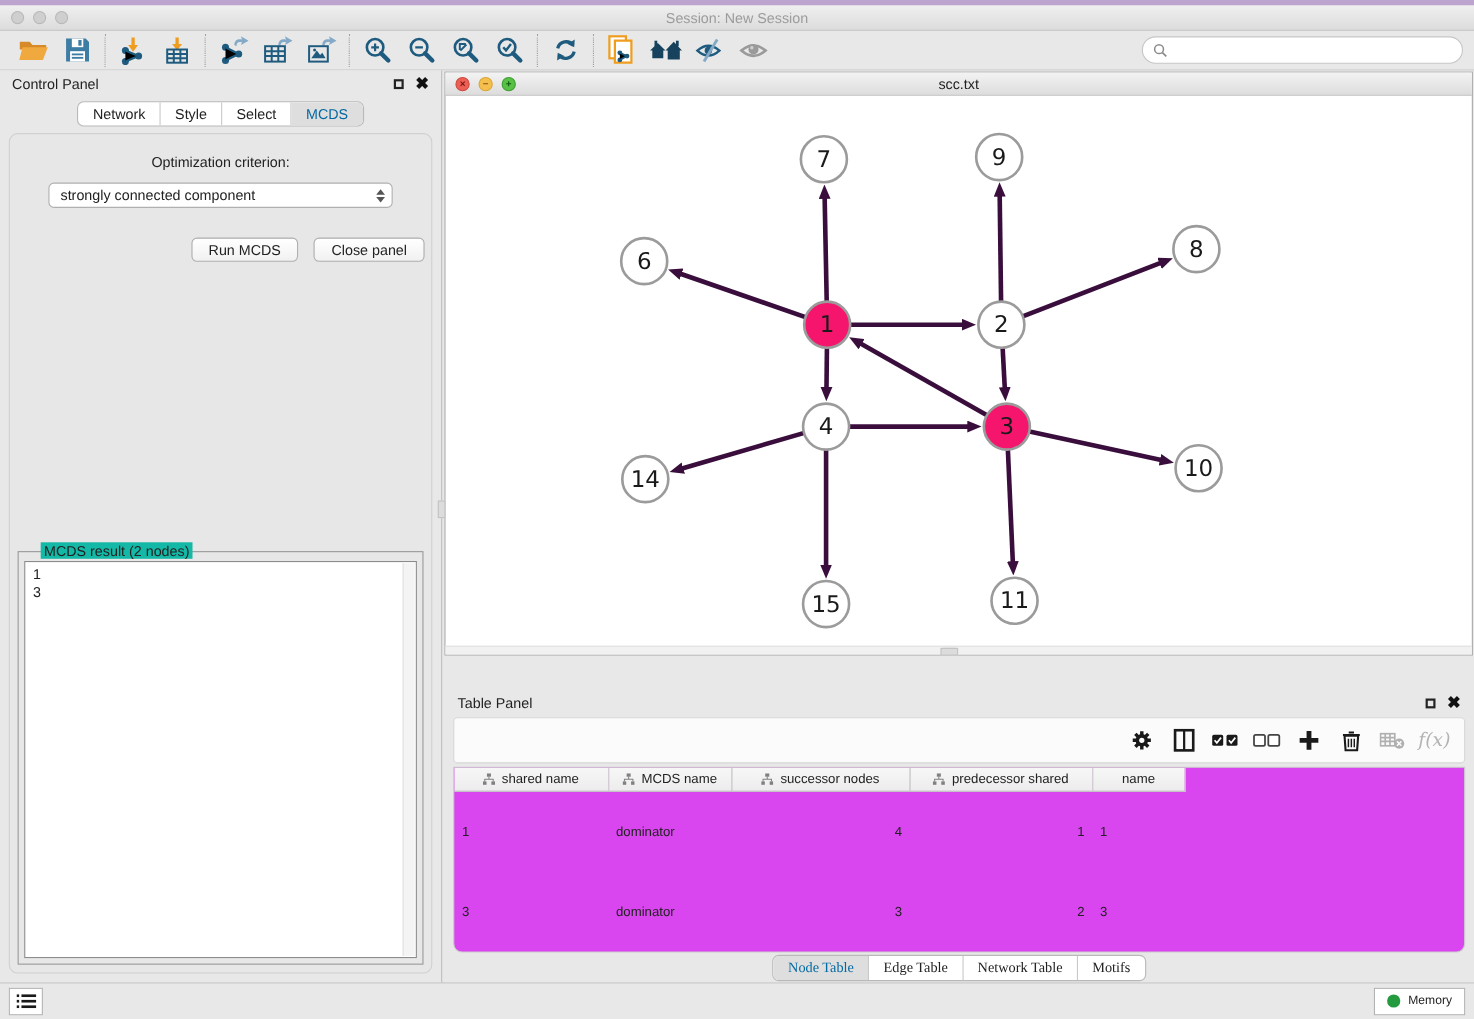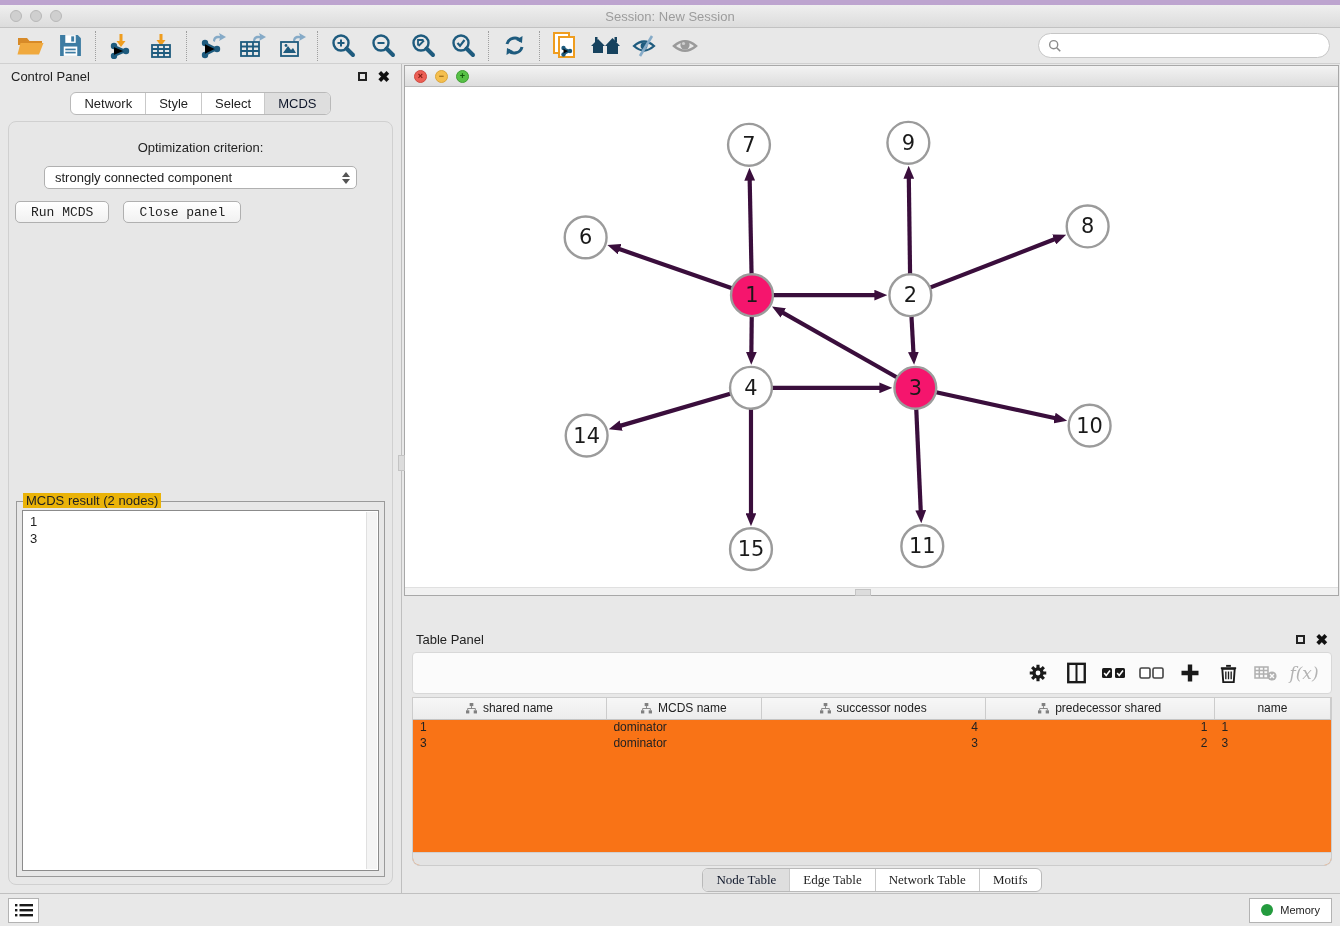--- a/index.html
+++ b/index.html
@@ -35,39 +35,39 @@
   .control-panel { width:402px; border-right:1px solid #bfbfbf; display:flex; flex-direction:column; background:#e8e8e8; }
   .panel-header { height:25px; display:flex; align-items:center; padding:0 11px; }
   .ph-title { flex:1; }
   .ph-icons { display:flex; gap:10px; align-items:center; }
   .ph-float { width:9px; height:9px; border:2px solid #222; }
   .ph-close { font-weight:bold; font-size:15px; color:#111; line-height:1; }
   .cp-tabs { display:flex; justify-content:center; margin:3px 0 3px; }
   .seg { display:flex; border:1px solid #b9b9b9; border-radius:6px; overflow:hidden; background:#fff; }
   .seg-tab { padding:3px 13px; border-right:1px solid #c9c9c9; white-space:nowrap; }
   .seg-tab:last-child { border-right:none; }
-  .seg-tab.active { background:#dedede; color:#0f172a; }
+  .seg-tab.active { background:#dedede; color:#0369a1; }
   .cp-body {
     flex:1; margin:3px 8px 8px; background:#e7e7e7; border:1px solid #d0d0d0;
     border-radius:8px; display:flex; flex-direction:column; padding:12px 6px 6px;
   }
   .opt-label { text-align:center; margin:6px 0 11px; }
   .cp-select {
     margin:0 29px; height:23px; background:#fff; border:1px solid #b0b0b0; border-radius:5px;
     display:flex; align-items:center; padding:0 6px 0 10px;
   }
   .cp-select .val { flex:1; }
   .spin { display:flex; flex-direction:column; gap:2px; align-items:center; }
   .spin .up { width:0; height:0; border-left:4px solid transparent; border-right:4px solid transparent; border-bottom:5px solid #555; }
   .spin .dn { width:0; height:0; border-left:4px solid transparent; border-right:4px solid transparent; border-top:5px solid #555; }
-  .btn-row { display:flex; justify-content:flex-start; gap:14px; margin-top:12px;font-family:Liberation Mono, monospace; }
+  .btn-row { display:flex; justify-content:flex-end; gap:14px; margin-top:27px; }
   .cbtn { height:22px; padding:0 15px; background:linear-gradient(#ffffff,#f1f1f1); border:1px solid #b0b0b0; border-radius:5px; display:flex; align-items:center; }
   .spacer { flex:1; }
   .result-box { position:relative; border:1px solid #9a9a9a; margin:0 1px 1px; height:376px; padding:8px 5px 5px; }
-  .result-title { position:absolute; top:-9px; left:6px; background:#eab308; padding:0 3px; }
+  .result-title { position:absolute; top:-9px; left:20px; background:#14b8a6; padding:0 3px; }
   .result-area { width:100%; height:100%; background:#fff; border:1px solid #8b8b8b; position:relative; padding:2px 7px; line-height:17px; }
   .result-scroll { position:absolute; right:1px; top:1px; bottom:1px; width:11px; background:#f4f4f4; border-left:1px solid #e0e0e0; }
 
   
   .right-col { flex:1; display:flex; flex-direction:column; }
   .network-window { height:531px; margin:1px 1px 0 2px; background:#fff; border:1px solid #a8a8a8; display:flex; flex-direction:column; }
   .net-titlebar { height:21px; background:linear-gradient(#f3f3f3,#dddddd); border-bottom:1px solid #bbb; display:flex; align-items:center; position:relative; }
   .ntl-group { display:flex; gap:8px; margin-left:9px; z-index:2; }
   .ntl { width:13px; height:13px; border-radius:50%; display:flex; align-items:center; justify-content:center; font-size:9px; font-weight:bold; line-height:1; }
   .ntl.red { background:#ec5f55; border:1px solid #cf4a40; color:#79150d; }
@@ -81,21 +81,21 @@
 
   
   .table-panel { flex:1; display:flex; flex-direction:column; background:#e8e8e8; margin-left:2px;margin-top:31px; }
   .tp-header { height:24px; display:flex; align-items:center; padding:0 12px; }
   .tp-toolbar {
     margin:1px 8px 3px; height:42px; background:#fbfbfb; border:1px solid #d8d8d8;
     border-radius:4px; display:flex; align-items:center; padding:0 8px;justify-content:flex-end;
   }
   .tpbtn { width:38px; height:34px; display:flex; align-items:center; justify-content:center; }
   .fx { font-family:"DejaVu Serif", serif; font-style:italic; font-size:17px; color:#b3b3b3; }
-  .tp-tablewrap { margin:0 8px; flex:1; background:#f97316; border:1px solid #cccccc; border-radius:0 0 8px 8px; overflow:hidden; display:flex; flex-direction:column; }
+  .tp-tablewrap { margin:0 8px; flex:1; background:#d946ef; border:1px solid #cccccc; border-radius:0 0 8px 8px; overflow:hidden; display:flex; flex-direction:row; }
   table { border-collapse:collapse; table-layout:fixed; }
   .c1{width:140px}.c2{width:112px}.c3{width:162px}.c4{width:166px}.c5{width:84px}
   th { background:linear-gradient(#f7f7f7,#ececec); border-right:1px solid #ccc; border-bottom:1px solid #c4c4c4;
        font-weight:normal; font-size:12px; height:21px; padding:0 4px; white-space:nowrap; }
   th .thinner { display:flex; align-items:center; justify-content:center; gap:6px; }
   td { font-size:12px; height:16px; padding:0 7px; white-space:nowrap; }
   td.num { text-align:right; }
   .tbl-body-space { flex:1; }
   .tp-footerbar { height:13px; background:#e3e3e3; border-top:1px solid #d0d0d0; }
   .tp-tabs { height:27px; display:flex; justify-content:center; align-items:center;font-family:Liberation Serif, serif; }
@@ -343,20 +343,21 @@
 
   <div class="right-col">
 
     <div class="network-window">
       <div class="net-titlebar">
         <div class="ntl-group">
           <span class="ntl red">×</span>
           <span class="ntl yellow">−</span>
           <span class="ntl green">+</span>
         </div>
+        <div class="net-title">scc.txt</div>
       </div>
       <div class="net-canvas">
         <svg id="graph" width="100%" height="100%" viewBox="0 0 934 502" preserveAspectRatio="xMidYMid meet">
             <defs>
               <marker id="arr" viewBox="0 0 12 10" refX="1" refY="5" markerWidth="13" markerHeight="11" orient="auto" markerUnits="userSpaceOnUse">
                 <path d="M0 0 L12 5 L0 10 Z" fill="#3a0e3c"></path>
               </marker>
             </defs>
             <line x1="346.6225910342874" y1="190.00374872579857" x2="344.6952270421022" y2="92.99309445247633" stroke="#3a0e3c" stroke-width="4.2" marker-end="url(#arr)"></line>
             <line x1="329.0516629658628" y1="202.7664458204793" x2="213.06272611551583" y2="162.48286296227496" stroke="#3a0e3c" stroke-width="4.2" marker-end="url(#arr)"></line>

